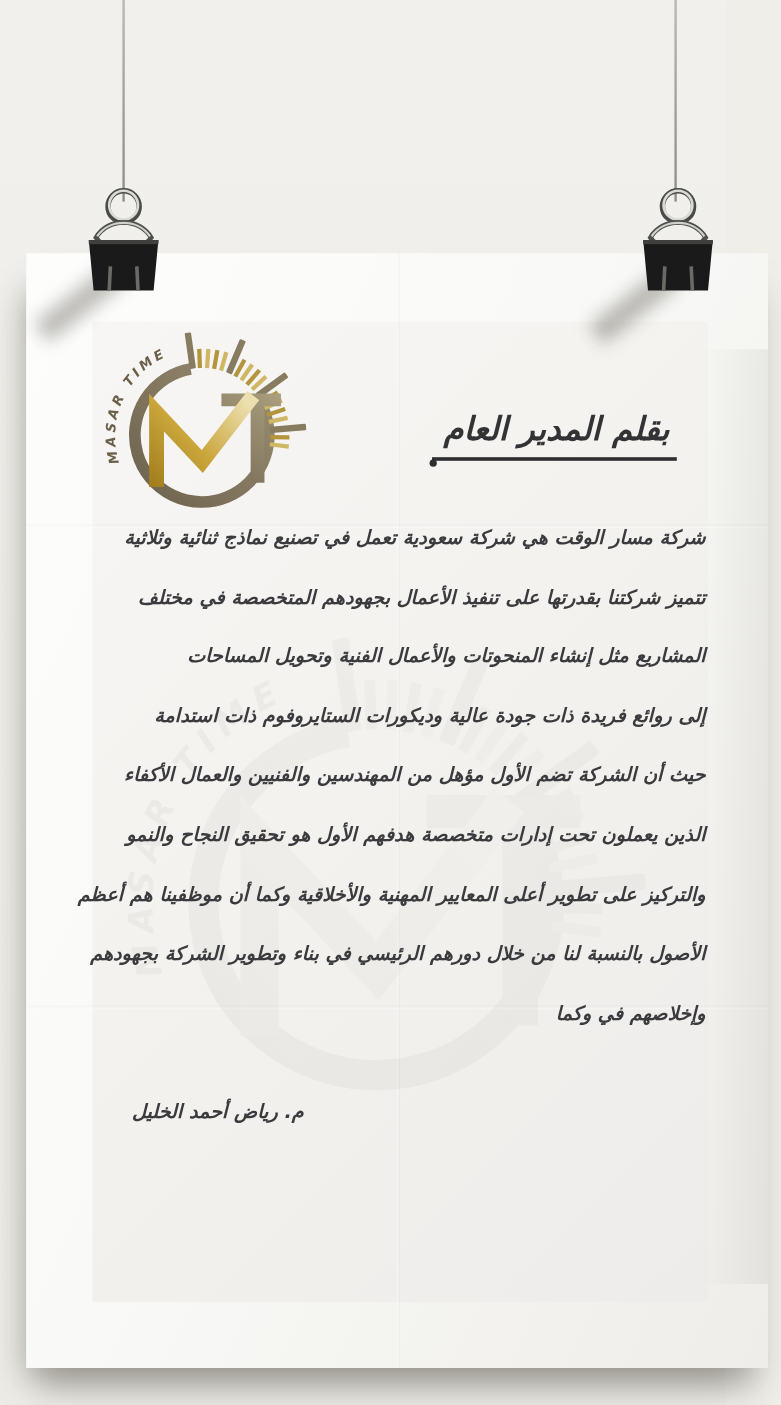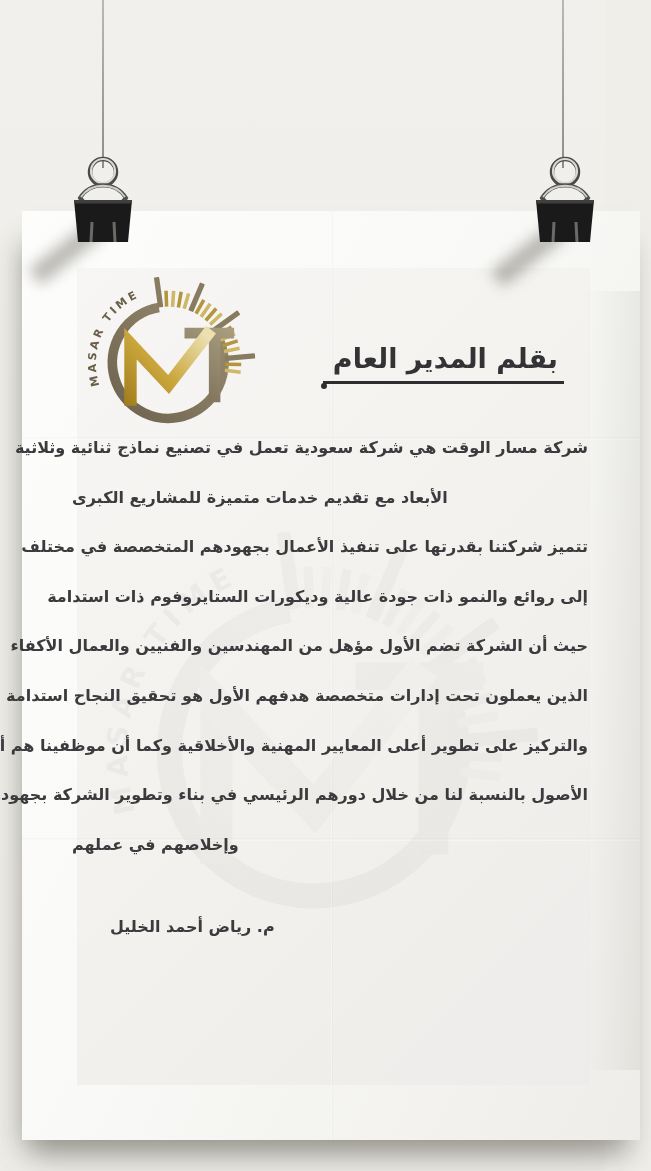--- a/index.html
+++ b/index.html
@@ -2,21 +2,21 @@
 <html lang="ar"><head>
 <meta charset="utf-8">
 <style>
   html,body{margin:0;padding:0;}
   body{
     width:651px;height:1171px;
     font-family:"DejaVu Sans",sans-serif;
     background:#efeee9;
     overflow:hidden;
   }
-  .scene{position:relative;width:605px;height:1171px;background:linear-gradient(#f1f0ec, #edece7);}
+  .scene{position:relative;width:605px;height:1171px;background:linear-gradient(#f1f0ec, #edece7);font-style:italic;}
 
   
   .wire{position:absolute;top:0;width:2px;height:168px;background:linear-gradient(to bottom,#b8b8b5,#8d8d8a);}
   .wire.left{left:102px;}
   .wire.right{left:562px;}
 
   
   .poster{
     position:absolute;left:22px;top:211px;width:618px;height:929px;
     background:linear-gradient(115deg,#fdfdfc 0%,#f9f9f7 45%,#eeede9 100%);
@@ -53,21 +53,21 @@
     letter-spacing:0;
   }
   .title::after{
     content:"";position:absolute;left:-2px;bottom:-8px;width:6px;height:6px;
     border-radius:50%;background:#2e2e30;
   }
 
   
   .body-text{
     position:absolute;top:212px;right:52px;left:50px;
-    direction:rtl;text-align:left;
+    direction:rtl;text-align:right;
     color:#3b3b3e;font-weight:bold;font-size:16px;
   }
   .body-line{height:49.6px;line-height:49.6px;white-space:nowrap;}
 
   .signature{
     position:absolute;top:706px;left:88px;
     direction:rtl;
     font-size:16px;font-weight:bold;color:#3b3b3e;white-space:nowrap;
   }
 
@@ -161,28 +161,28 @@
     </svg>
 
     <svg class="logo" viewBox="0 0 210 175">
       <use href="#mt-logo" xlink:href="#mt-logo"></use>
     </svg>
 
     <div class="title">بقلم المدير العام</div>
 
     <div class="body-text">
       <div class="body-line">شركة مسار الوقت هي شركة سعودية تعمل في تصنيع نماذج ثنائية وثلاثية</div>
-      <div class="body-line">الأبعاد مع تقديم خدمات متميزة للمشاريع الكبرى</div>
       <div class="body-line">تتميز شركتنا بقدرتها على تنفيذ الأعمال بجهودهم المتخصصة في مختلف</div>
-      <div class="body-line">إلى روائع والنمو ذات جودة عالية وديكورات الستايروفوم ذات استدامة</div>
+      <div class="body-line">المشاريع مثل إنشاء المنحوتات والأعمال الفنية وتحويل المساحات</div>
+      <div class="body-line">إلى روائع فريدة ذات جودة عالية وديكورات الستايروفوم ذات استدامة</div>
       <div class="body-line">حيث أن  الشركة تضم الأول مؤهل من المهندسين والفنيين والعمال الأكفاء</div>
-      <div class="body-line">الذين يعملون تحت إدارات متخصصة هدفهم الأول هو تحقيق النجاح استدامة</div>
+      <div class="body-line">الذين يعملون تحت إدارات متخصصة هدفهم الأول هو تحقيق النجاح والنمو</div>
       <div class="body-line">والتركيز على تطوير أعلى المعايير المهنية والأخلاقية وكما أن موظفينا هم أعظم</div>
       <div class="body-line">الأصول بالنسبة لنا من خلال دورهم الرئيسي في بناء وتطوير الشركة بجهودهم</div>
-      <div class="body-line">وإخلاصهم في عملهم</div>
+      <div class="body-line">وإخلاصهم في وكما</div>
     </div>
 
     <div class="signature">م. رياض أحمد الخليل</div>
   </div>
 
   <div class="clip-shadow left"></div>
   <div class="clip-shadow right"></div>
 
   <svg class="clip left" viewBox="0 0 74 92">
     <ellipse cx="37" cy="20" rx="13" ry="13" fill="none" stroke="#4a4a48" stroke-width="4.5"></ellipse>

